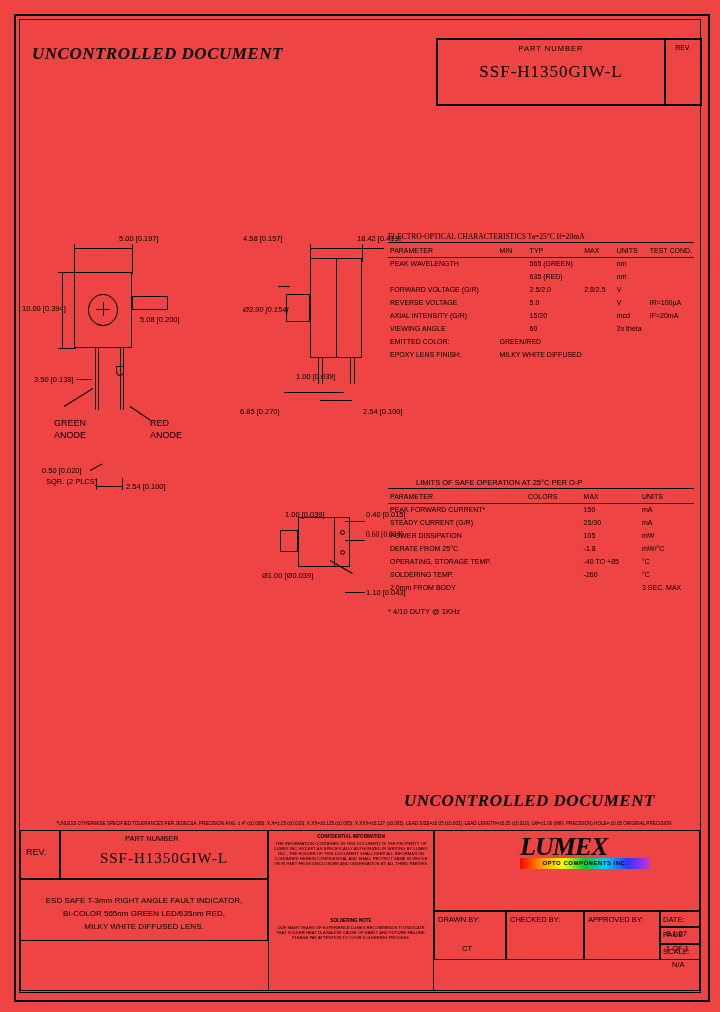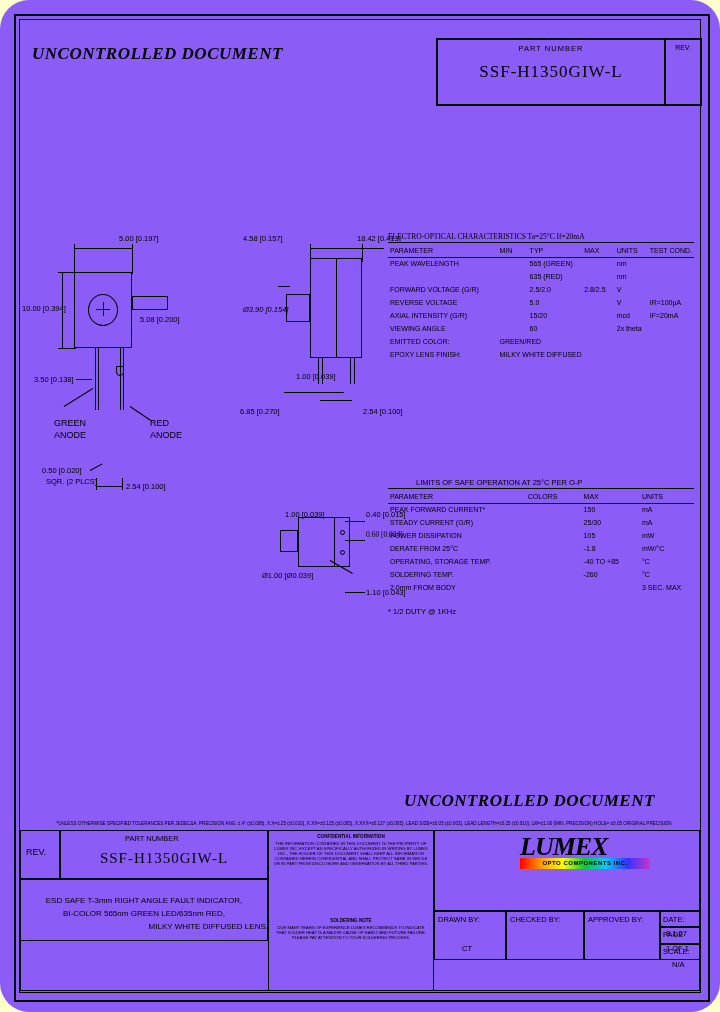--- a/index.html
+++ b/index.html
@@ -1,17 +1,17 @@
 <!DOCTYPE html>
 <html><head>
 <meta charset="utf-8">
 <style>
   html,body{margin:0;padding:0;background:#ffffcc;}
   body{width:720px;height:1012px;font-family:"Liberation Sans",sans-serif;overflow:hidden;}
-  .page{position:relative;width:720px;height:1012px;background:#8b5cf6;border-radius:29px;}
+  .page{position:relative;width:720px;height:1012px;background:#ef4444;}
   .frame{position:absolute;left:14px;top:14px;width:692px;height:984px;border:2px solid #000;}
   .frame2{position:absolute;left:19px;top:19px;width:680px;height:972px;border:1px solid #000;}
 
   
   .watermark-top{position:absolute;left:32px;top:44px;font-family:"Liberation Serif",serif;font-style:italic;font-weight:bold;font-size:17px;letter-spacing:0.5px;color:#000;}
   .titleblock{position:absolute;left:436px;top:38px;width:262px;height:64px;border:2px solid #000;}
   .tb-part{position:absolute;left:0;top:0;width:228px;height:64px;border-right:2px solid #000;box-sizing:border-box;}
   .tb-part .lbl{position:absolute;top:4px;width:100%;text-align:center;font-size:7.5px;letter-spacing:1px;}
   .tb-part .val{position:absolute;top:22px;width:100%;text-align:center;font-family:"Liberation Serif",serif;font-size:17px;letter-spacing:1px;}
   .tb-rev{position:absolute;left:228px;top:0;width:34px;height:64px;}
@@ -284,37 +284,37 @@
     </tr>
     <tr>
       <td>2.0mm FROM BODY</td>
       <td></td>
       <td></td>
       <td>3 SEC. MAX</td>
     </tr>
   </tbody>
     </table>
   <div class="ln hl" style="left:388px;top:503px;width:306px;"></div>
-  <div class="t" style="left:388px;top:607px;">* 1/2 DUTY @ 1KHz</div>
+  <div class="t" style="left:388px;top:607px;">* 4/10 DUTY @ 1KHz</div>
 
   <div class="watermark-bot">UNCONTROLLED DOCUMENT</div>
   <div class="tolnote">*UNLESS OTHERWISE SPECIFIED TOLERANCES PER JEDEC&amp;A. PRECISION ANG. ±.4° (±0.008),  X.X=±.25 (±0.010),  X.XX=±0.125 (±0.005),  X.XXX=±0.127 (±0.005).    LEAD SIZE=±0.05 (±0.002),  LEAD LENGTH=±0.25 (±0.010),  LW=±1.00 (MIN. PRECISION)   HOLE= ±0.05    ORIGINAL PRECISION</div>
 
   <div class="bbox" style="left:20px;top:830px;width:680px;height:161px;"></div>
 
   <div class="bbox" style="left:20px;top:830px;width:40px;height:49px;"></div>
   <div class="t9" style="left:26px;top:847px;">REV.</div>
   <div class="bbox" style="left:60px;top:830px;width:208px;height:49px;"></div>
   <div class="t" style="left:125px;top:834px;">PART NUMBER</div>
   <div style="position:absolute;left:60px;top:850px;width:208px;text-align:center;font-family:'Liberation Serif',serif;font-size:15px;letter-spacing:1px;">SSF-H1350GIW-L</div>
 
   <div class="bbox" style="left:20px;top:879px;width:248px;height:62px;"></div>
   <div style="position:absolute;left:20px;top:896px;width:248px;text-align:center;font-size:8px;">ESD SAFE T-3mm RIGHT ANGLE FAULT INDICATOR,</div>
   <div style="position:absolute;left:20px;top:909px;width:248px;text-align:center;font-size:8px;">BI-COLOR 565nm GREEN LED/635nm RED,</div>
-  <div style="position:absolute;left:20px;top:922px;width:248px;text-align:right;font-size:8px;">MILKY WHITE DIFFUSED LENS.</div>
+  <div style="position:absolute;left:20px;top:922px;width:248px;text-align:center;font-size:8px;">MILKY WHITE DIFFUSED LENS.</div>
 
   <div class="bbox" style="left:268px;top:830px;width:166px;height:161px;"></div>
   <div style="position:absolute;left:272px;top:834px;width:158px;text-align:center;font-size:4.6px;font-weight:bold;">CONFIDENTIAL INFORMATION</div>
   <div class="confid" style="left:272px;top:841px;width:158px;">THE INFORMATION CONTAINED IN THIS DOCUMENT IS THE PROPERTY OF LUMEX INC. EXCEPT AS SPECIFICALLY AUTHORIZED IN WRITING BY LUMEX INC., THE HOLDER OF THIS DOCUMENT SHALL KEEP ALL INFORMATION CONTAINED HEREIN CONFIDENTIAL AND SHALL PROTECT SAME IN WHOLE OR IN PART FROM DISCLOSURE AND OBSERVATION BY ALL THIRD PARTIES.</div>
   <div style="position:absolute;left:272px;top:918px;width:158px;text-align:center;font-size:4.6px;font-weight:bold;">SOLDERING NOTE</div>
   <div class="confid" style="left:272px;top:925px;width:158px;">DUE MANY YEARS OF EXPERIENCE LUMEX RECOMMENDS TO INDICATE THAT SOLDER HEAT IS A MAJOR CAUSE OF EARLY AND FUTURE FAILURE. PLEASE PAY ATTENTION TO YOUR SOLDERING PROCESS.</div>
 
   <div class="bbox" style="left:434px;top:830px;width:266px;height:81px;"></div>
   <div class="lumex-logo">LUMEX</div>
   <div class="lumex-sub">

